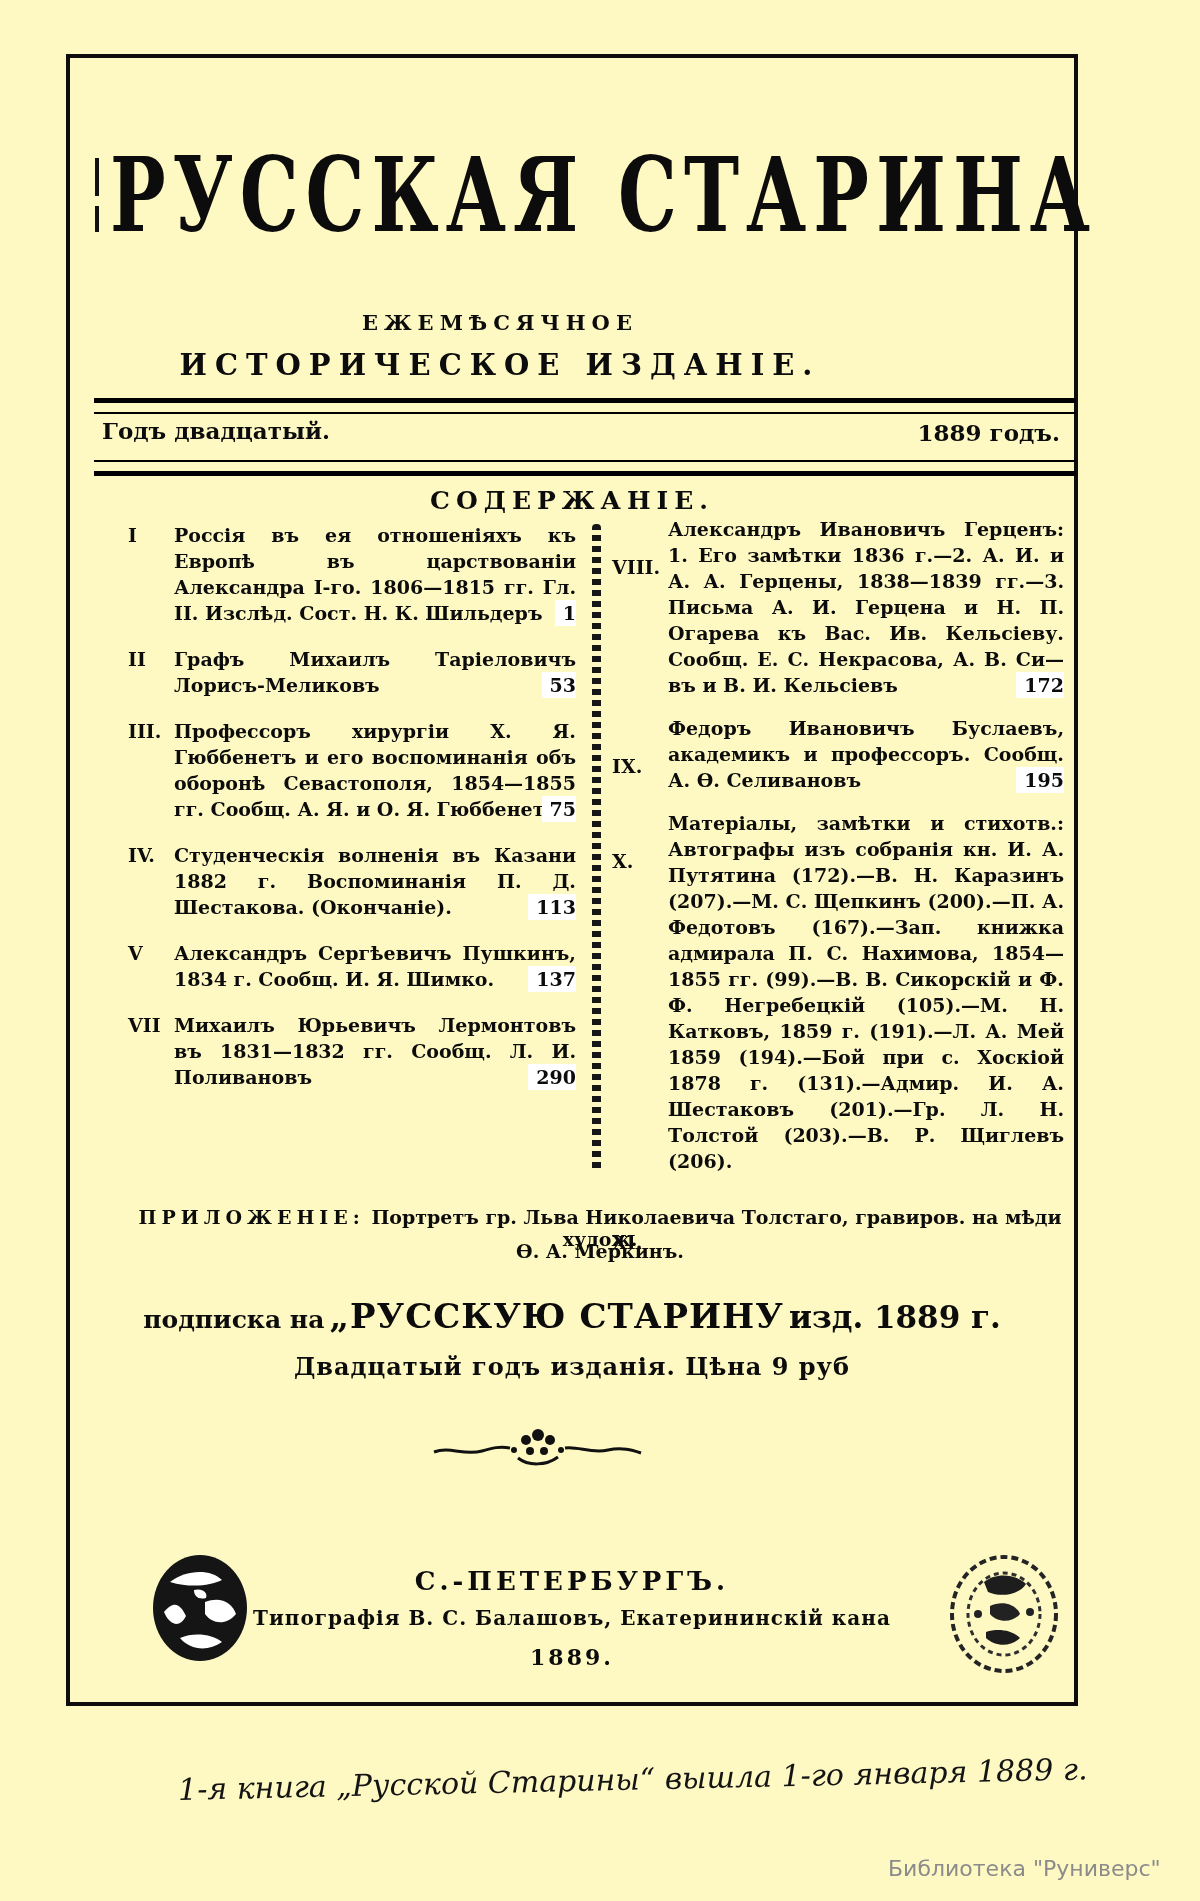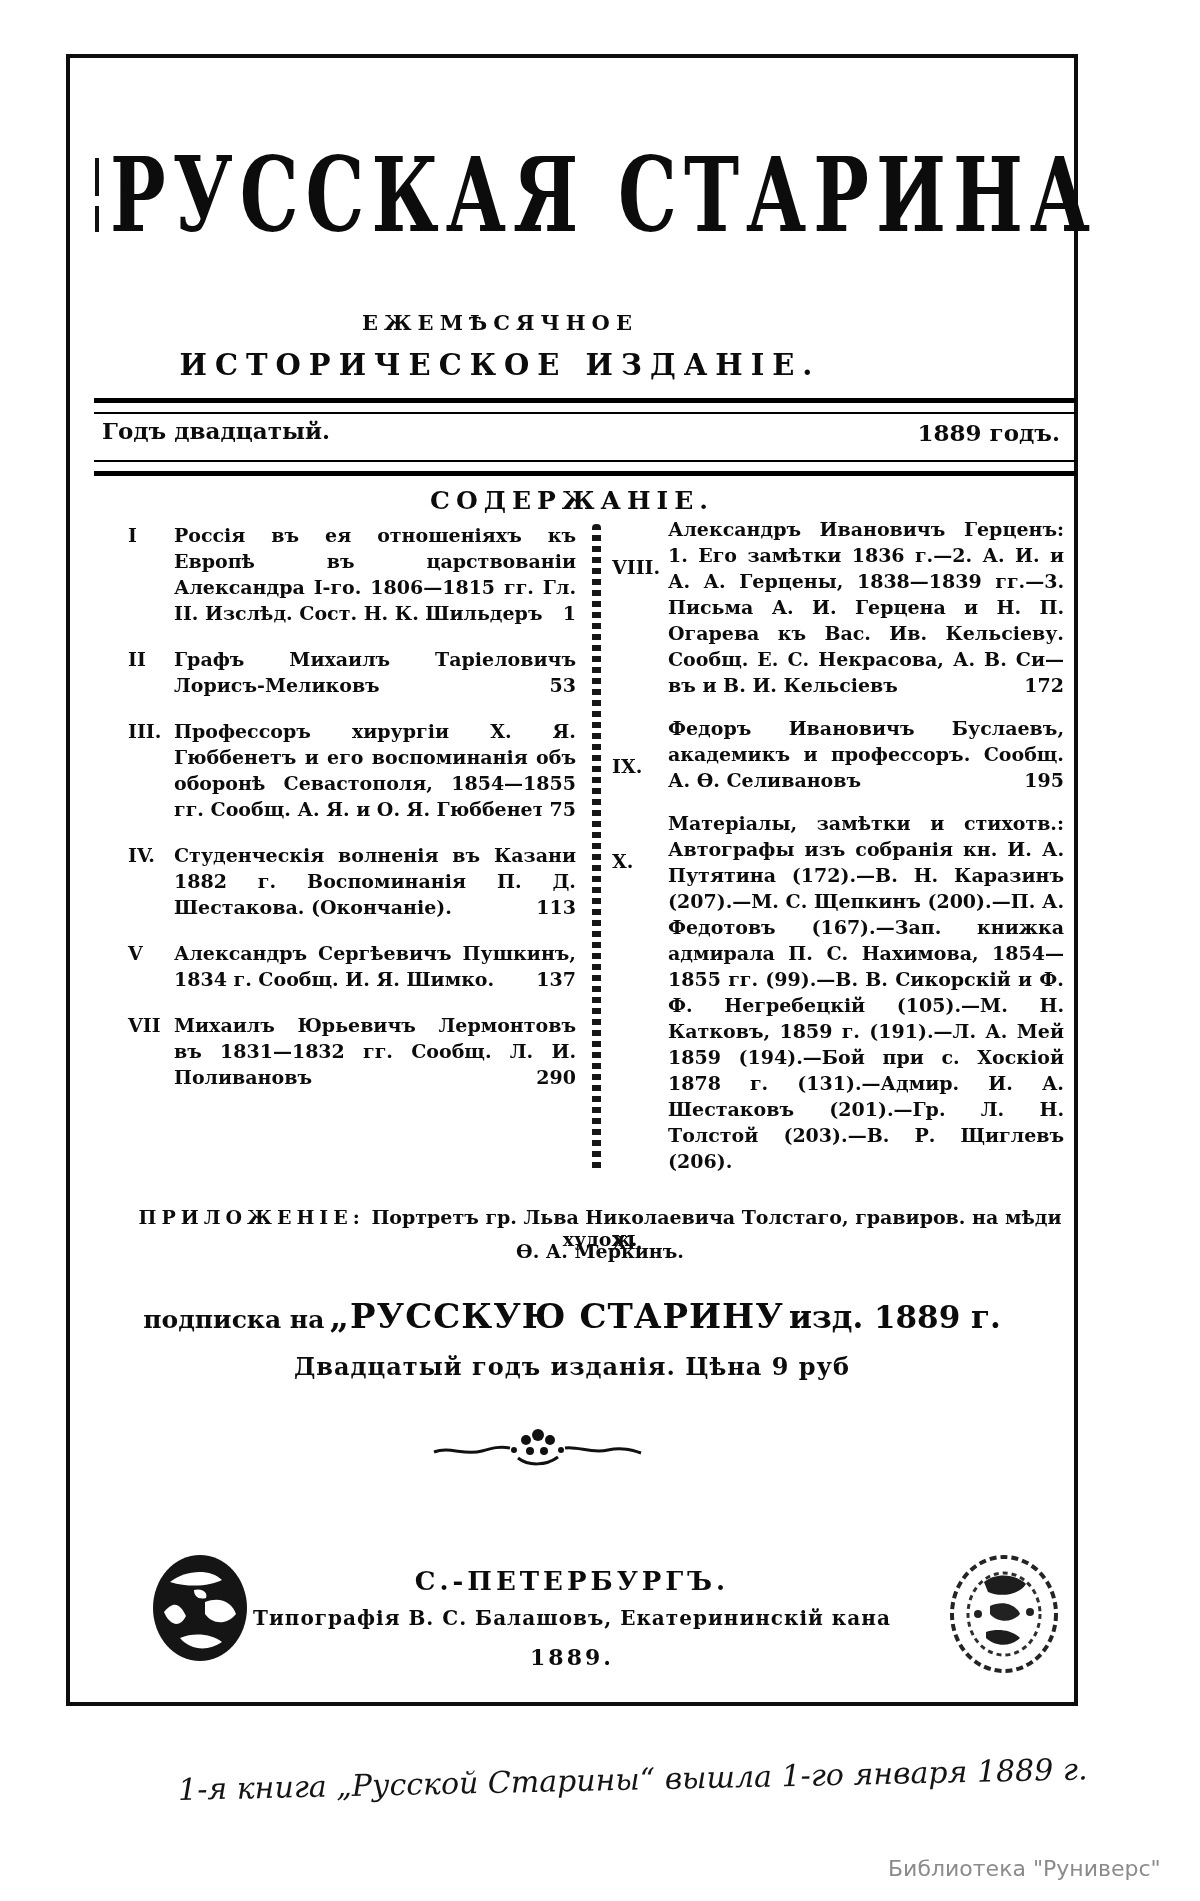--- a/index.html
+++ b/index.html
@@ -1,16 +1,16 @@
 <!DOCTYPE html>
 <html><head>
 <meta charset="utf-8">
 <style>
   html,body{margin:0;padding:0;background:#e8e8e8;}
-  .page{position:relative;width:1200px;height:1901px;background:#ffffff;overflow:hidden;
+  .page{position:relative;width:1200px;height:1901px;background:#fef9c3;overflow:hidden;
         font-family:"DejaVu Serif",serif;color:#0c0c0c;}
   .abs{position:absolute;}
   .frame{left:66px;top:54px;width:1004px;height:1644px;border:4px solid #0d0d0d;}
   .ctr{text-align:center;}
   .masthead-title{left:110px;top:136px;width:780px;font-size:74px;font-weight:bold;
         letter-spacing:7px;transform:scaleY(1.38);transform-origin:top center;white-space:nowrap;
         text-align:center;}
   .sub1{left:110px;top:310px;width:780px;font-size:21px;font-weight:bold;letter-spacing:6px;}
   .sub2{left:110px;top:348px;width:780px;font-size:29px;font-weight:bold;letter-spacing:8px;}
   .rule{left:94px;width:982px;height:9px;border-top:5px solid #000;border-bottom:2px solid #000;}

